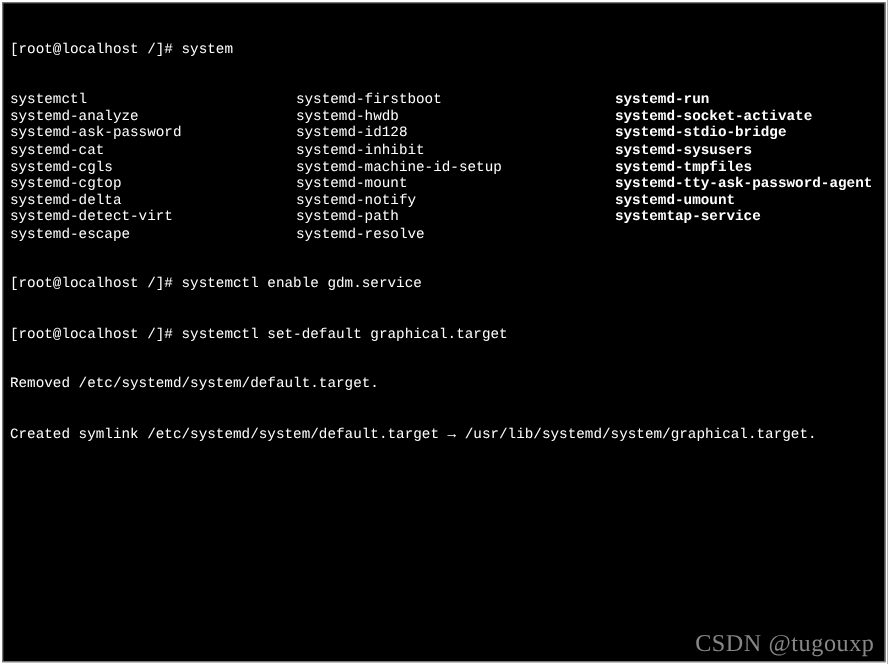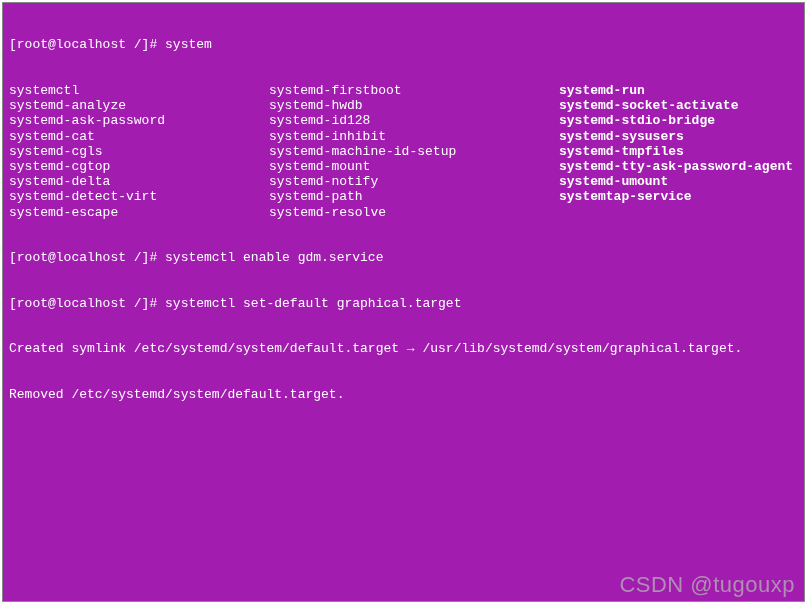--- a/index.html
+++ b/index.html
@@ -9,56 +9,56 @@
       height: 604px;
       position: relative;
       font-family: "Consolas", "Courier New", monospace;
     }
     .terminal {
       position: absolute;
       top: 2px;
       left: 2px;
       width: 803px;
       height: 600px;
-      background: #a21caf;
+      background: #000000;
       color: #fff;
       border: 1px solid #888;
       padding: 4px 6px;
       font-size: 13px;
       line-height: 15.2px;
       white-space: pre;
       overflow: hidden;
     }
     .line { display: block; min-height: 15.2px; }
     .cols { display: flex; }
     .col { flex: 0 0 260px; }
     .col:first-child { flex: 0 0 260px; }
     .col:nth-child(2) { flex: 0 0 290px; }
     .col:nth-child(3) { flex: 1; font-weight: bold; }
     .watermark {
       position: absolute;
       bottom: 6px;
       right: 12px;
-      font-family: Liberation Sans, sans-serif;
+      font-family: Liberation Serif, serif;
       font-size: 22px;
       color: rgba(180,180,180,0.75);
       letter-spacing: 0.5px;
       pointer-events: none;
     }
   </style>
 </head>
 <body>
 
 <div class="terminal">
   <span class="line">[root@localhost /]# system</span>
   <div id="completions"><div class="line cols"><span class="col">systemctl</span><span class="col">systemd-firstboot</span><span class="col">systemd-run</span></div><div class="line cols"><span class="col">systemd-analyze</span><span class="col">systemd-hwdb</span><span class="col">systemd-socket-activate</span></div><div class="line cols"><span class="col">systemd-ask-password</span><span class="col">systemd-id128</span><span class="col">systemd-stdio-bridge</span></div><div class="line cols"><span class="col">systemd-cat</span><span class="col">systemd-inhibit</span><span class="col">systemd-sysusers</span></div><div class="line cols"><span class="col">systemd-cgls</span><span class="col">systemd-machine-id-setup</span><span class="col">systemd-tmpfiles</span></div><div class="line cols"><span class="col">systemd-cgtop</span><span class="col">systemd-mount</span><span class="col">systemd-tty-ask-password-agent</span></div><div class="line cols"><span class="col">systemd-delta</span><span class="col">systemd-notify</span><span class="col">systemd-umount</span></div><div class="line cols"><span class="col">systemd-detect-virt</span><span class="col">systemd-path</span><span class="col">systemtap-service</span></div><div class="line cols"><span class="col">systemd-escape</span><span class="col">systemd-resolve</span><span class="col"></span></div></div>
   <span class="line">[root@localhost /]# systemctl enable gdm.service</span>
   <span class="line">[root@localhost /]# systemctl set-default graphical.target</span>
+  <span class="line">Removed /etc/systemd/system/default.target.</span>
   <span class="line">Created symlink /etc/systemd/system/default.target → /usr/lib/systemd/system/graphical.target.</span>
-  <span class="line">Removed /etc/systemd/system/default.target.</span>
   
   
   
   
   
   
   
   
   
   

